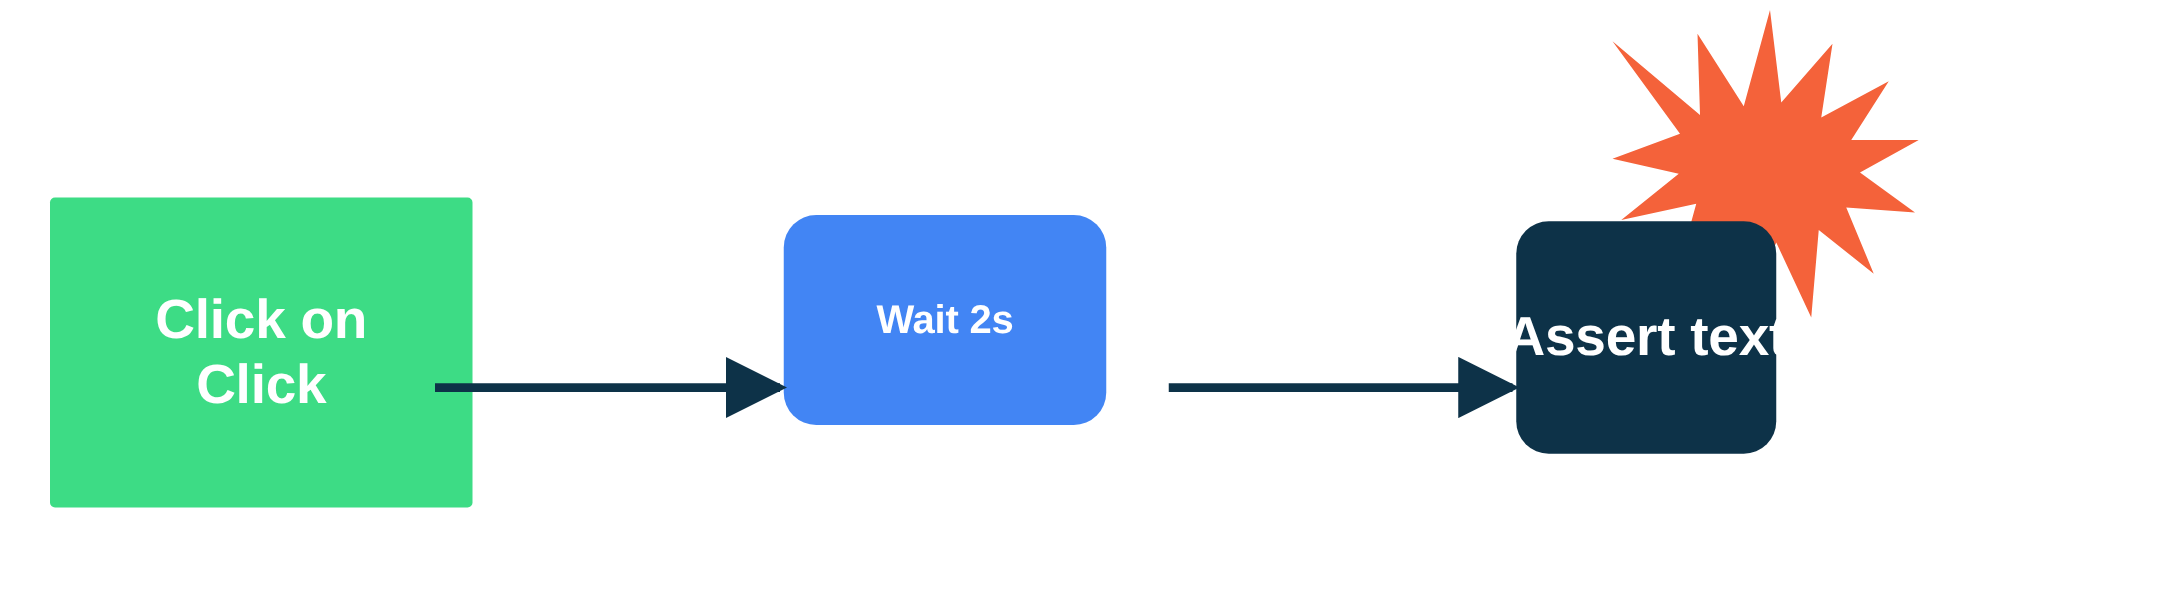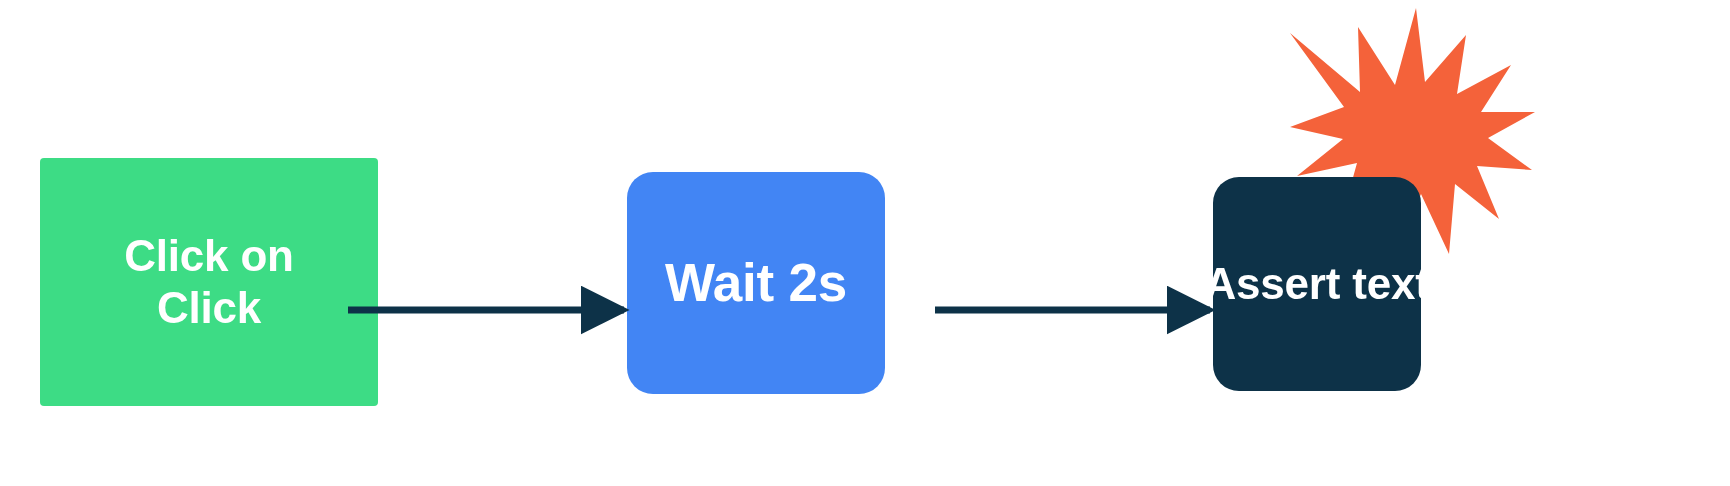--- a/index.html
+++ b/index.html
@@ -39,30 +39,30 @@
     width: 338px;
     height: 248px;
     border-radius: 4px;
     font-size: 44px;
     padding: 0 20px;
   }
   #node-wait {
     left: 627px;
     top: 172px;
     width: 258px;
-    height: 222px;
+    height: 168px;
     border-radius: 26px;
-    font-size: 53px;
+    font-size: 32px;
     padding: 0 24px;
   }
   #node-assert {
     left: 1213px;
     top: 177px;
     width: 208px;
-    height: 214px;
+    height: 186px;
     border-radius: 26px;
     font-size: 44px;
     padding: 0 2px;
     z-index: 3;
   }
   #node-assert .node-label {
     position: relative;
     z-index: 4;
     white-space: nowrap;
   }

